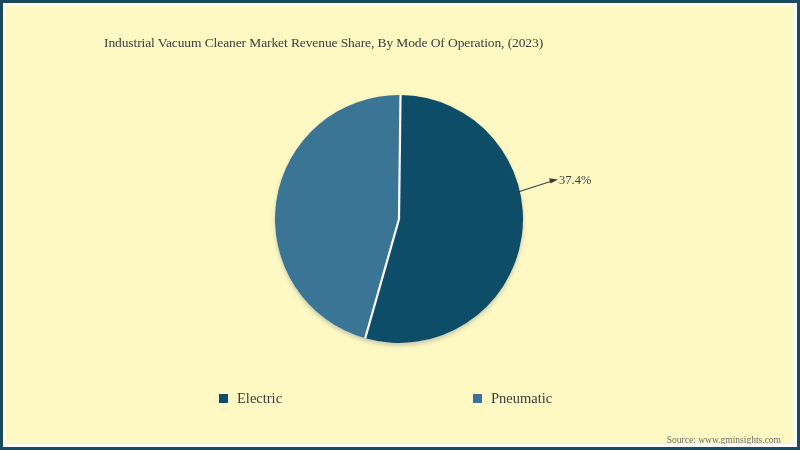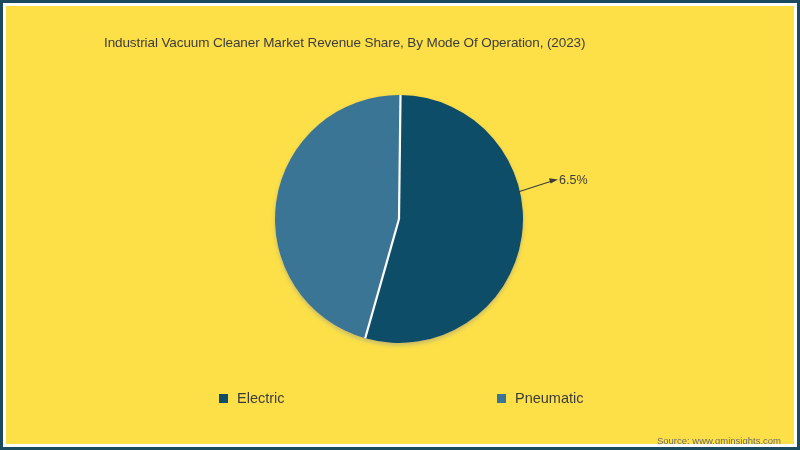--- a/index.html
+++ b/index.html
@@ -10,23 +10,24 @@
   }
   body {
     font-family: "Liberation Sans", sans-serif;
     -webkit-font-smoothing: antialiased;
   }
 
   #figure {
     position: relative;
     width: 800px;
     height: 450px;
-    background: #fde047;
+    background: #fef9c3;
     box-sizing: border-box;
     overflow: hidden;
+    font-family: Liberation Serif, serif;
   }
 
   
   .frame-border {
     position: absolute;
     left: 0;
     top: 0;
     width: 800px;
     height: 450px;
     box-sizing: border-box;
@@ -101,21 +102,21 @@
     width: 668px;
     height: 22px;
   }
   .legend-item {
     position: absolute;
     display: flex;
     align-items: center;
     height: 22px;
   }
   .legend-item.electric   { left: 219px; }
-  .legend-item.pneumatic  { left: 497px; }
+  .legend-item.pneumatic  { left: 473px; }
   .legend-swatch {
     width: 9px;
     height: 9px;
     flex: 0 0 9px;
     margin-right: 9px;
   }
   .legend-text {
     font-size: 14.5px;
     color: #3c3c3c;
     white-space: nowrap;
@@ -158,21 +159,21 @@
         <line x1="125" y1="129" x2="91.20" y2="248.30" stroke="#ffffff" stroke-width="2.2"></line>
       </g>
     </svg>
   </div>
 
   <svg class="callout-line" viewBox="0 0 60 30">
     <line x1="2" y1="24" x2="36" y2="13" stroke="#3c3c3c" stroke-width="1.1"></line>
     <polygon points="42,11.5 33,10.2 34.6,15.6" fill="#3c3c3c"></polygon>
   </svg>
 
-  <div class="pct-label">6.5%</div>
+  <div class="pct-label">37.4%</div>
 
   <div class="legend">
 
     <div class="legend-item electric">
       <span class="legend-swatch" style="background:#0e4d68;"></span>
       <span class="legend-text">Electric</span>
     </div>
 
     <div class="legend-item pneumatic">
       <span class="legend-swatch" style="background:#3a7496;"></span>

